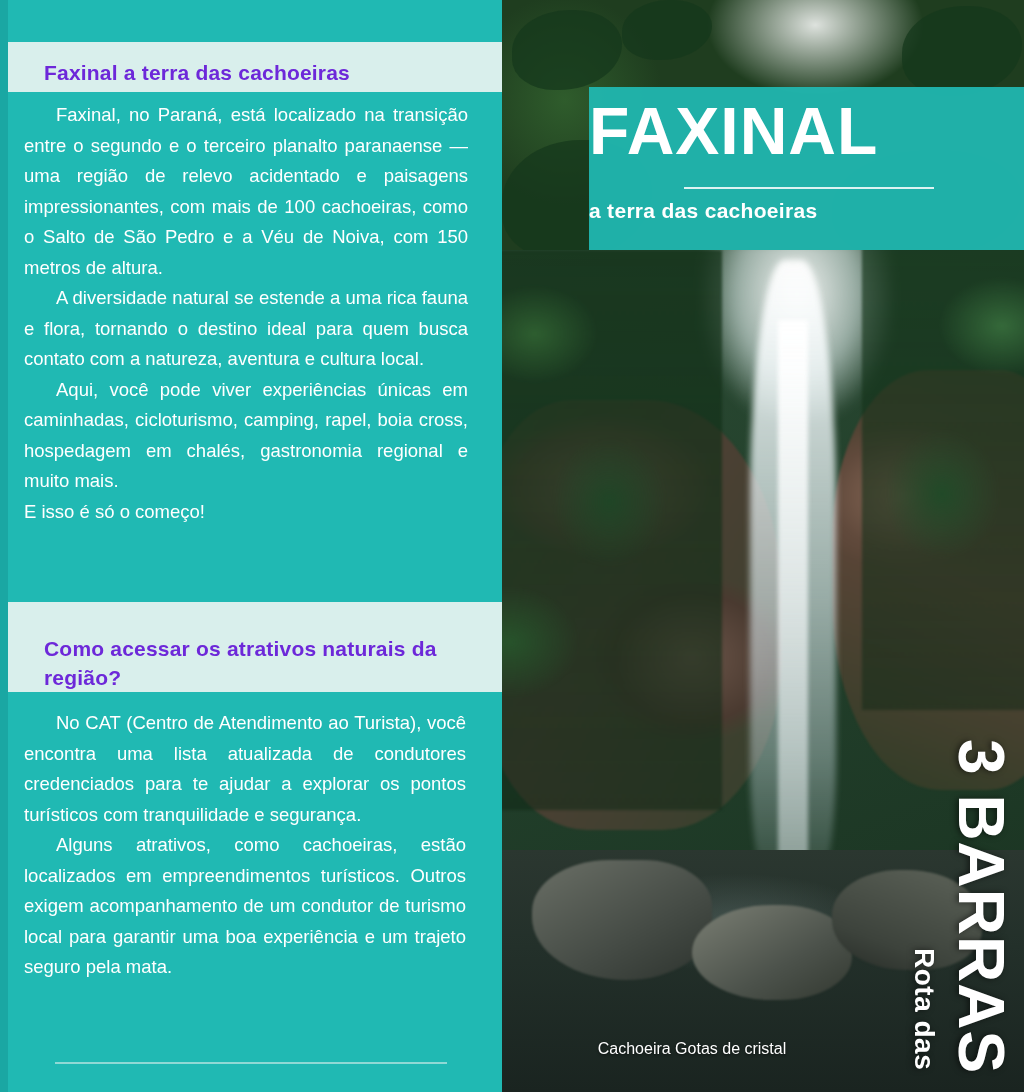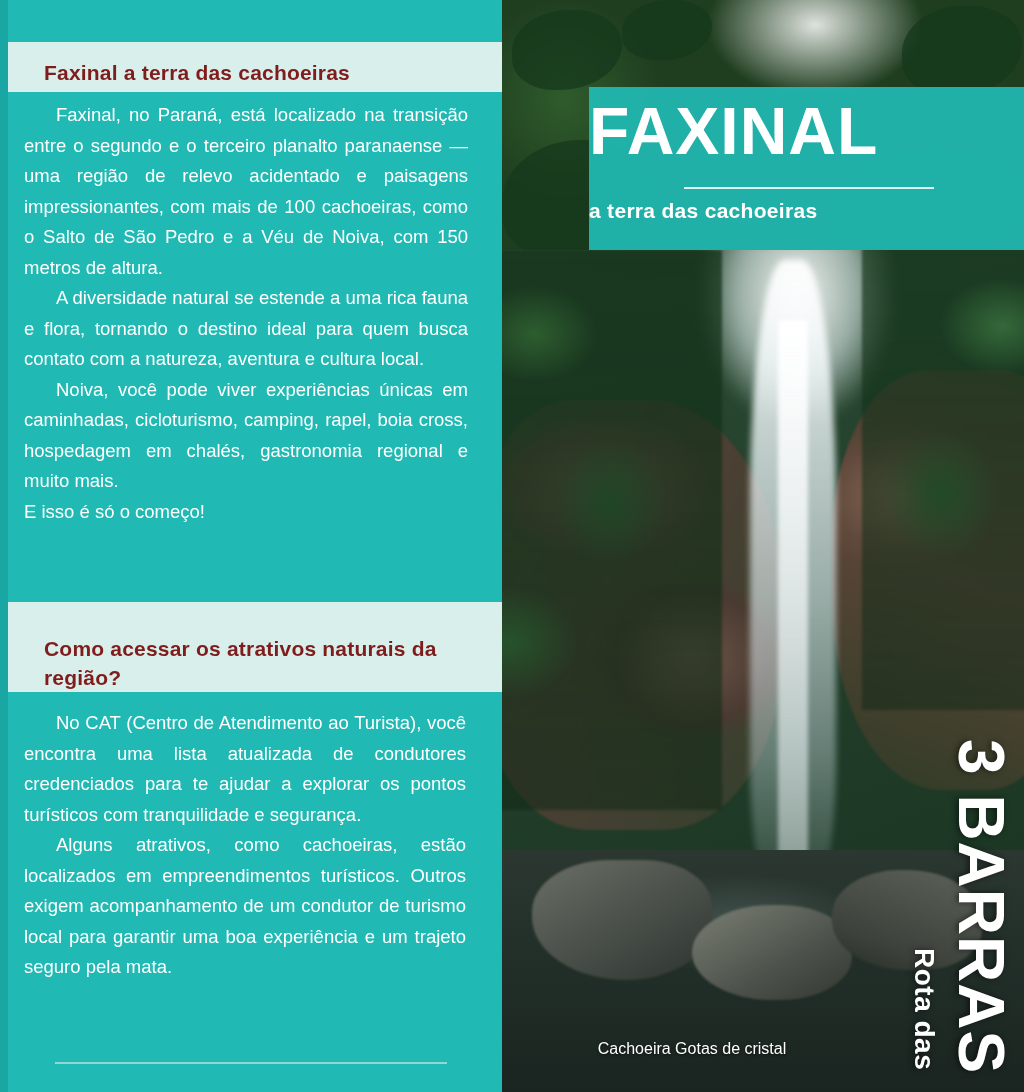--- a/index.html
+++ b/index.html
@@ -36,21 +36,21 @@
     background: #1aa7a3;
   }
 
   .heading-band {
     position: absolute;
     background: #d9efec;
     display: flex;
     align-items: center;
   }
   .heading-band .heading-text {
-    color: #7f1d1d;
+    color: #6d28d9;
     font-weight: bold;
     font-size: 21px;
     letter-spacing: 0.2px;
     padding-left: 36px;
     padding-right: 18px;
     line-height: 1.35;
     margin-top: 12px;
   }
 
   #band1 { left: 8px; top: 42px; width: 494px; height: 50px; }
@@ -324,21 +324,21 @@
   <div class="left-panel">
     <div class="left-edge"></div>
 
     <div class="heading-band" id="band1">
       <div class="heading-text">Faxinal a terra das cachoeiras</div>
     </div>
 
     <div class="body-text" id="para-block-1">
       <p class="indent">Faxinal, no Paraná, está localizado na transição entre o segundo e o terceiro planalto paranaense — uma região de relevo acidentado e paisagens impressionantes, com mais de 100 cachoeiras, como o Salto de São Pedro e a Véu de Noiva, com 150 metros de altura.</p>
       <p class="indent">A diversidade natural se estende a uma rica fauna e flora, tornando o destino ideal para quem busca contato com a natureza, aventura e cultura local.</p>
-      <p class="indent">Noiva, você pode viver experiências únicas em caminhadas, cicloturismo, camping, rapel, boia cross, hospedagem em chalés, gastronomia regional e muito mais.</p>
+      <p class="indent">Aqui, você pode viver experiências únicas em caminhadas, cicloturismo, camping, rapel, boia cross, hospedagem em chalés, gastronomia regional e muito mais.</p>
       <p class="last-line">E isso é só o começo!</p>
     </div>
 
     <div class="heading-band" id="band2">
       <div class="heading-text">Como acessar os atrativos naturais da região?</div>
     </div>
 
     <div class="body-text" id="para-block-2">
       <p class="indent">No CAT (Centro de Atendimento ao Turista), você encontra uma lista atualizada de condutores credenciados para te ajudar a explorar os pontos turísticos com tranquilidade e segurança.</p>
       <p class="indent">Alguns atrativos, como cachoeiras, estão localizados em empreendimentos turísticos. Outros exigem acompanhamento de um condutor de turismo local para garantir uma boa experiência e um trajeto seguro pela mata.</p>

